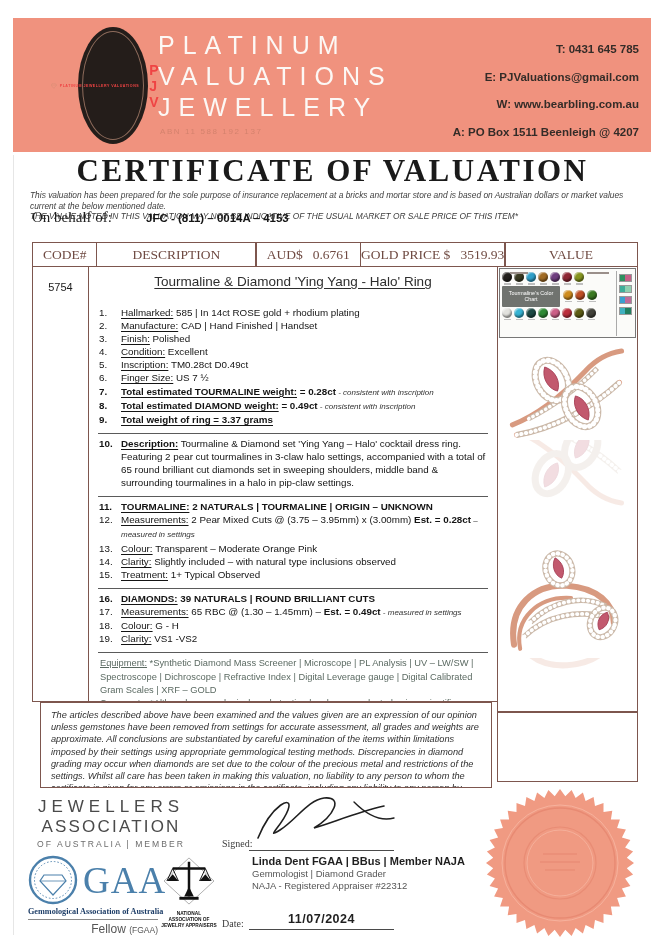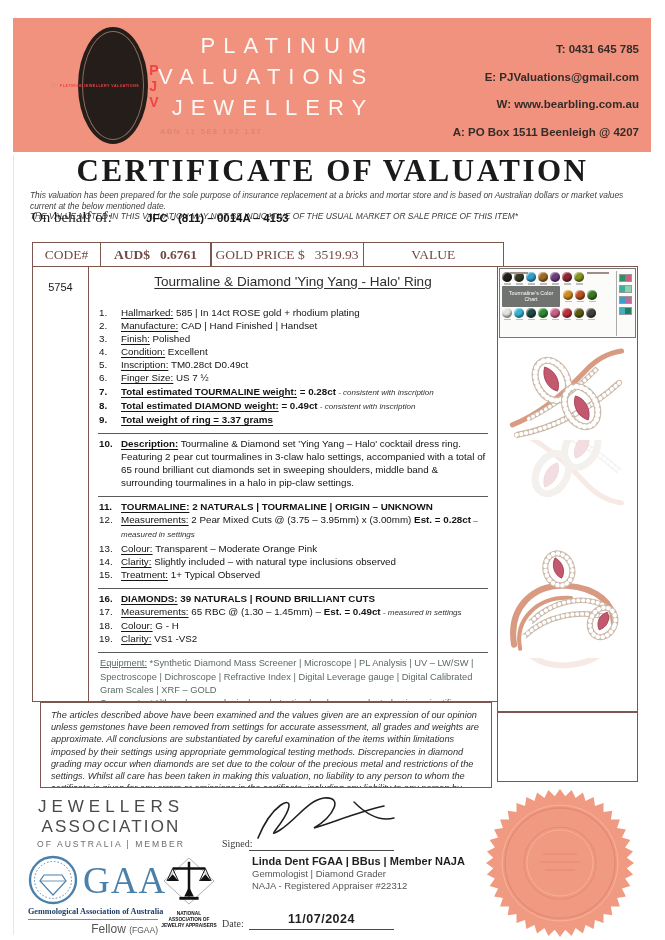--- a/index.html
+++ b/index.html
@@ -12,40 +12,40 @@
   .abs{position:absolute;}
 
   
   .band{left:13px;top:18px;width:638px;height:134px;background:var(--band);}
   .logo-oval{left:65px;top:9px;width:70px;height:117px;background:#241d1a;border-radius:50%;
     display:flex;align-items:center;justify-content:center;}
   .logo-ring{position:absolute;inset:4px;border:1px solid #8f6c5c;border-radius:50%;}
   .logo-in{display:flex;flex-direction:row;align-items:center;gap:3px;color:#ef4444;z-index:1;font-weight:bold;}
   .logo-ringtext{font-size:3.6px;letter-spacing:.5px;white-space:nowrap;}
   .logo-initials{font-size:14px;letter-spacing:7px;padding-left:7px;}
-  .brand{left:145px;top:12px;color:#fcf8f5;font-size:22px;letter-spacing:8px;line-height:31px;text-align:right;}
+  .brand{left:145px;top:12px;color:#fcf8f5;font-size:25px;letter-spacing:8px;line-height:31px;}
   .abn{left:147px;top:109px;font-size:8px;letter-spacing:1.6px;color:#d4826d;}
   .contacts{top:18px;right:12px;text-align:right;}
   .contact-row{font-size:11.5px;font-weight:700;color:#342c28;line-height:27.5px;}
 
   
   .title{left:0;top:153px;width:665px;text-align:center;font-family:"Liberation Serif",serif;
     font-size:31px;font-weight:700;letter-spacing:2.5px;color:#1a1a1a;}
   .intro{left:30px;top:190px;width:612px;font-style:italic;font-size:8.4px;line-height:10.6px;color:#3d3d3d;}
   .behalf{left:32px;top:209px;display:flex;align-items:baseline;gap:34px;}
   .behalf-label{font-family:"Liberation Serif",serif;font-size:15px;color:#1e1e1e;}
   .behalf-value{font-size:11.5px;font-weight:700;color:#161616;}
   .scan-line{left:13px;top:155px;width:1px;height:780px;background:#d6d6d6;opacity:.6;}
 
   
   .th-row{left:32px;top:242px;width:606px;height:25px;display:flex;}
   .th{border:1.5px solid var(--tbl);display:flex;align-items:center;justify-content:center;gap:10px;
     font-family:"Liberation Serif",serif;font-size:13.5px;color:var(--thc);}
   .th+.th{margin-left:-1.5px;}
-  .w1{width:69px;}.w2{width:170px;}.w3{width:112px;font-weight:bold;}.w4{width:154px;}.w5{width:141.5px;}
+  .w1{width:69px;}.w2{width:170px;}.w3{width:112px;}.w4{width:154px;}.w5{width:141.5px;}
   .cell{border:1.5px solid var(--tbl);}
   .cell-code{left:32px;top:266px;width:57px;height:436px;text-align:center;
     padding-top:14px;font-size:11px;color:#1b1b1b;}
   .cell-desc{left:88px;top:266px;width:410px;height:436px;padding:0 9px;overflow:hidden;}
   .cell-value{left:497px;top:266px;width:141px;height:446px;}
   .cell-value-bottom{left:497px;top:712px;width:141px;height:70px;}
   .legal-box{left:40px;top:702px;width:452px;height:86px;border:1.5px solid var(--tbl);
     font-style:italic;font-size:9.2px;line-height:12.2px;color:#2f2f2f;padding:6px 10px;overflow:hidden;}
 
   .item-title{margin-top:7px;text-align:center;font-size:13.5px;color:#2e2e2e;
@@ -142,20 +142,21 @@
   <div>This valuation has been prepared for the sole purpose of insurance replacement at a bricks and mortar store and is based on Australian dollars or market values current at the below mentioned date.</div>
   <div>THE VALUE NOTED IN THIS VALUATION MAY NOT BE INDICATIVE OF THE USUAL MARKET OR SALE PRICE OF THIS ITEM*</div>
 </div>
 <div class="abs behalf">
   <span class="behalf-label">On behalf of:</span>
   <span class="behalf-value">JFC - (811) – 0014A – 4153</span>
 </div>
 
 <div class="abs th-row">
   <div class="th w1">CODE#</div>
+  <div class="th w2">DESCRIPTION</div>
   <div class="th w3">
     <span>AUD$</span>
     <span>0.6761</span>
   </div>
   <div class="th w4">
     <span>GOLD PRICE $</span>
     <span>3519.93</span>
   </div>
   <div class="th w5">VALUE</div>
 </div>

